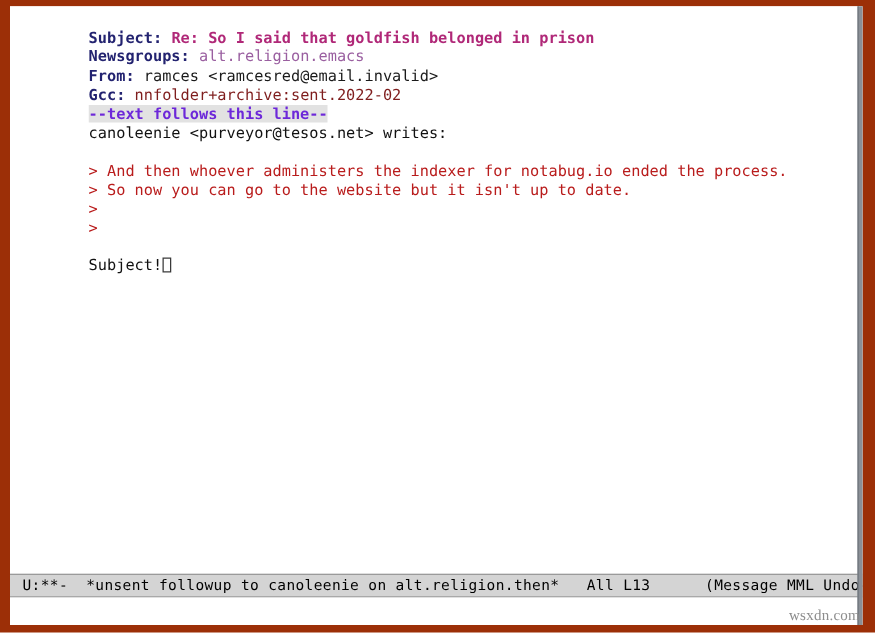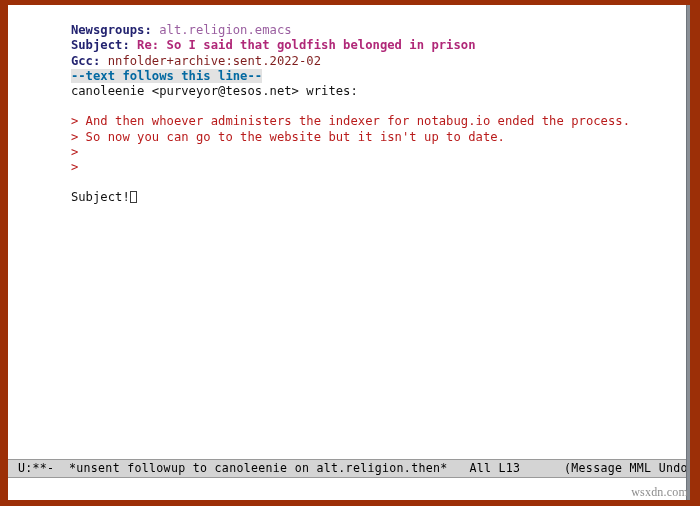--- a/index.html
+++ b/index.html
@@ -69,21 +69,21 @@
   }
   .hdr-val-newsgroups { color: #9a5fa0; }
   .hdr-val-subject {
     color: #b02878;
     font-weight: bold;
   }
   .hdr-val-plain { color: #1a1a1a; }
   .hdr-val-gcc { color: #7f1d1d; }
 
   .separator {
-    color: #0369a1;
+    color: #6d28d9;
     font-weight: bold;
     background: #e2e2e2;
     display: inline;
   }
 
   .body-plain { color: #111111; margin-top: 28px; }
 
   .quote-1 { color: #b91c1c; }
 
   
@@ -141,27 +141,30 @@
 </head>
 <body>
 
 <div id="emacs-window">
 
   <div id="window-inner">
 
     <div id="buffer-area">
 
       <div class="line">
+        <span class="hdr-name">Subject:</span><span class="hdr-val-subject"> Re: So I said that goldfish belonged in prison</span>
+      </div>
+
+      <div class="line">
         <span class="hdr-name">Newsgroups:</span><span class="hdr-val-newsgroups"> alt.religion.emacs</span>
       </div>
 
       <div class="line">
-        <span class="hdr-name">Subject:</span><span class="hdr-val-subject"> Re: So I said that goldfish belonged in prison</span>
-      </div>
-
+        <span class="hdr-name">From:</span><span class="hdr-val-plain"> ramces &lt;ramcesred@email.invalid&gt;</span>
+      </div>
 
       <div class="line">
         <span class="hdr-name">Gcc:</span><span class="hdr-val-gcc"> nnfolder+archive:sent.2022-02</span>
       </div>
 
       <div class="line">
         <span class="separator">--text follows this line--</span>
       </div>
 
       <div class="line">

